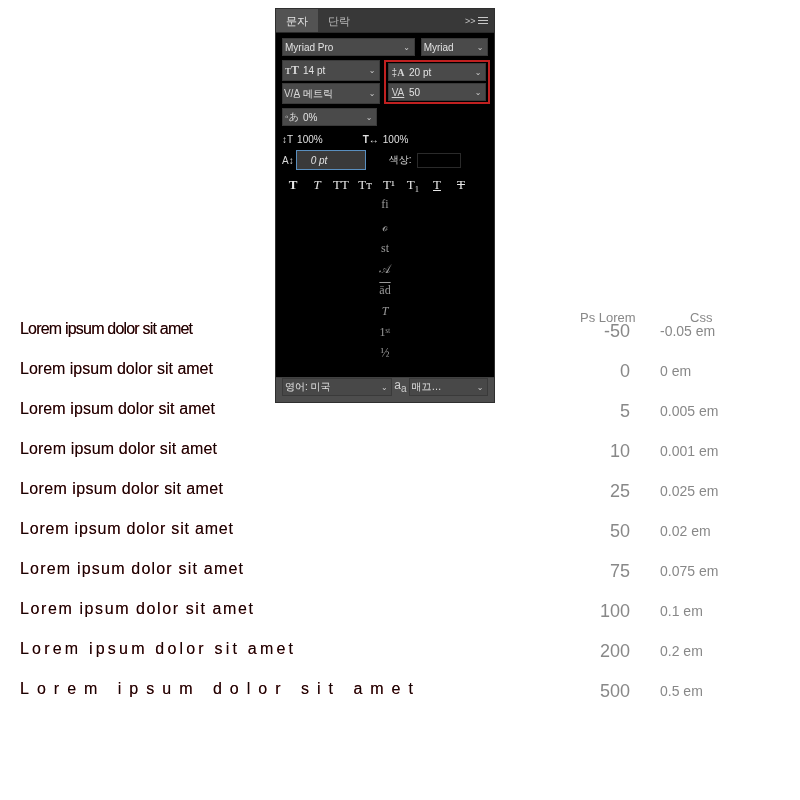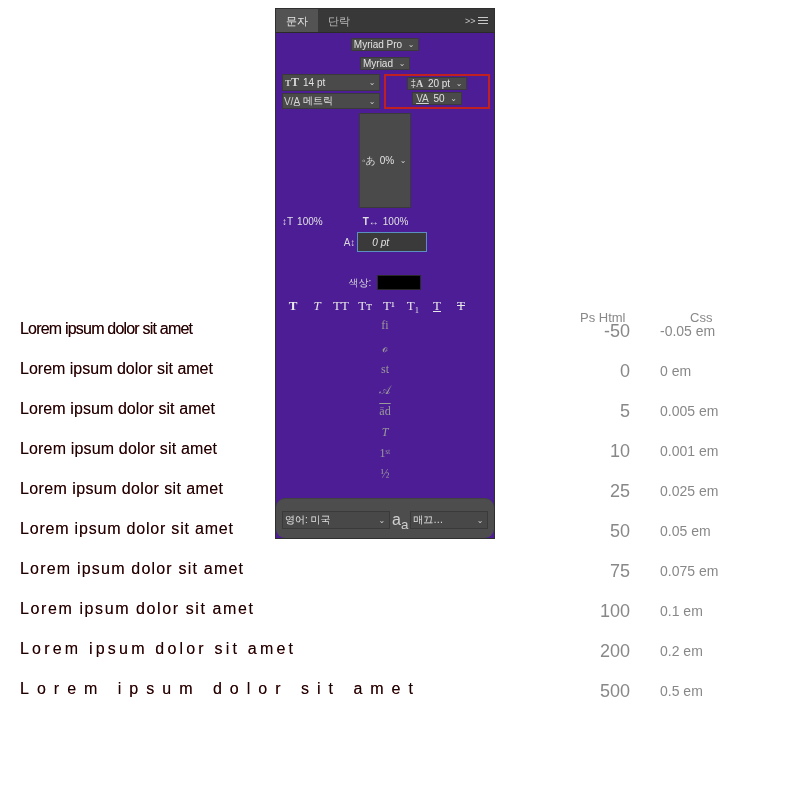--- a/index.html
+++ b/index.html
@@ -12,21 +12,21 @@
     font-family: Arial, Helvetica, sans-serif;
     overflow: hidden;
   }
 
   
   .panel-wrap {
     position: absolute;
     left: 275px;
     top: 8px;
     width: 220px;
-    background: #4c1d95;
+    background: #000000;
     border: 1px solid #2f2f2f;
     color: #d9d9d9;
     font-size: 11px;
   }
   .panel-tabs {
     display: flex;
     justify-content: space-between;
     align-items: stretch;
     background: #383838;
     border-bottom: 1px solid #2a2a2a;
@@ -51,21 +51,21 @@
     font-size: 9px;
   }
   .tab-expand .bars {
     width: 10px; height: 8px;
     background:
       linear-gradient(#c8c8c8,#c8c8c8) 0 0/10px 1px no-repeat,
       linear-gradient(#c8c8c8,#c8c8c8) 0 3px/10px 1px no-repeat,
       linear-gradient(#c8c8c8,#c8c8c8) 0 6px/10px 1px no-repeat;
   }
   .panel-body { padding: 5px 6px 8px 6px; }
-  .row { display: flex; gap: 6px; margin-bottom: 4px; align-items: center; flex-direction: column; }
+  .row { display: flex; gap: 6px; margin-bottom: 4px; align-items: center; }
   .row.tight { margin-bottom: 2px; }
 
   .field {
     display: flex;
     align-items: center;
     background: #4a4a4a;
     border: 1px solid #3a3a3a;
     height: 18px;
     flex: 1 1 0;
     min-width: 0;
@@ -145,27 +145,26 @@
     color: #9a9a9a;
     font-family: Georgia, 'Times New Roman', serif;
     font-size: 12px;
     align-items: center;
     flex-direction: column;
   }
   .opentype-row .btn { width: 18px; text-align: center; }
 
   .panel-foot {
     display: flex;
-    padding: 12px 6px 6px 6px;
+    padding: 0 6px 6px 6px;
     border-top: 1px solid #414141;
     background: #4d4d4d;
-    border-radius: 9px;
   }
   .panel-foot .field { background: #484848; }
-  .aa-label { font-size: 16px; color: #d0d0d0; padding: 0 2px; }
+  .aa-label { font-size: 12px; color: #d0d0d0; padding: 0 2px; }
 
   
   .txt-icon { font-family: 'Times New Roman', serif; font-weight: bold; font-size: 11px; }
 
   
   .table-area {
     position: absolute;
     left: 20px;
     top: 310px;
     width: 760px;
@@ -352,21 +351,21 @@
     <span class="aa-label">a<sub>a</sub></span>
     <div class="field noicon" style="flex:1">
       <span class="value">매끄…</span>
       <span class="chev">⌄</span>
     </div>
   </div>
 </div>
 
 <div class="table-area">
   <div class="table-head">
-    <span class="col-head">Ps Html</span>
+    <span class="col-head">Ps Lorem</span>
     <span class="col-head">Css</span>
   </div>
 
   <div class="rows" id="rows-container">
       <div class="data-row">
         <div class="sample-stack">
           <div class="sample-ps" style="letter-spacing: -0.05em;">Lorem ipsum dolor sit amet</div>
           <div class="sample-ht" style="letter-spacing: -0.05em;">Lorem ipsum dolor sit amet</div>
         </div>
         <div class="val-ps">-50</div>
@@ -403,21 +402,21 @@
         </div>
         <div class="val-ps">25</div>
         <div class="val-css">0.025 em</div>
       </div>
       <div class="data-row">
         <div class="sample-stack">
           <div class="sample-ps" style="letter-spacing: 0.05em;">Lorem ipsum dolor sit amet</div>
           <div class="sample-ht" style="letter-spacing: 0.05em;">Lorem ipsum dolor sit amet</div>
         </div>
         <div class="val-ps">50</div>
-        <div class="val-css">0.05 em</div>
+        <div class="val-css">0.02 em</div>
       </div>
       <div class="data-row">
         <div class="sample-stack">
           <div class="sample-ps" style="letter-spacing: 0.075em;">Lorem ipsum dolor sit amet</div>
           <div class="sample-ht" style="letter-spacing: 0.075em;">Lorem ipsum dolor sit amet</div>
         </div>
         <div class="val-ps">75</div>
         <div class="val-css">0.075 em</div>
       </div>
       <div class="data-row">

